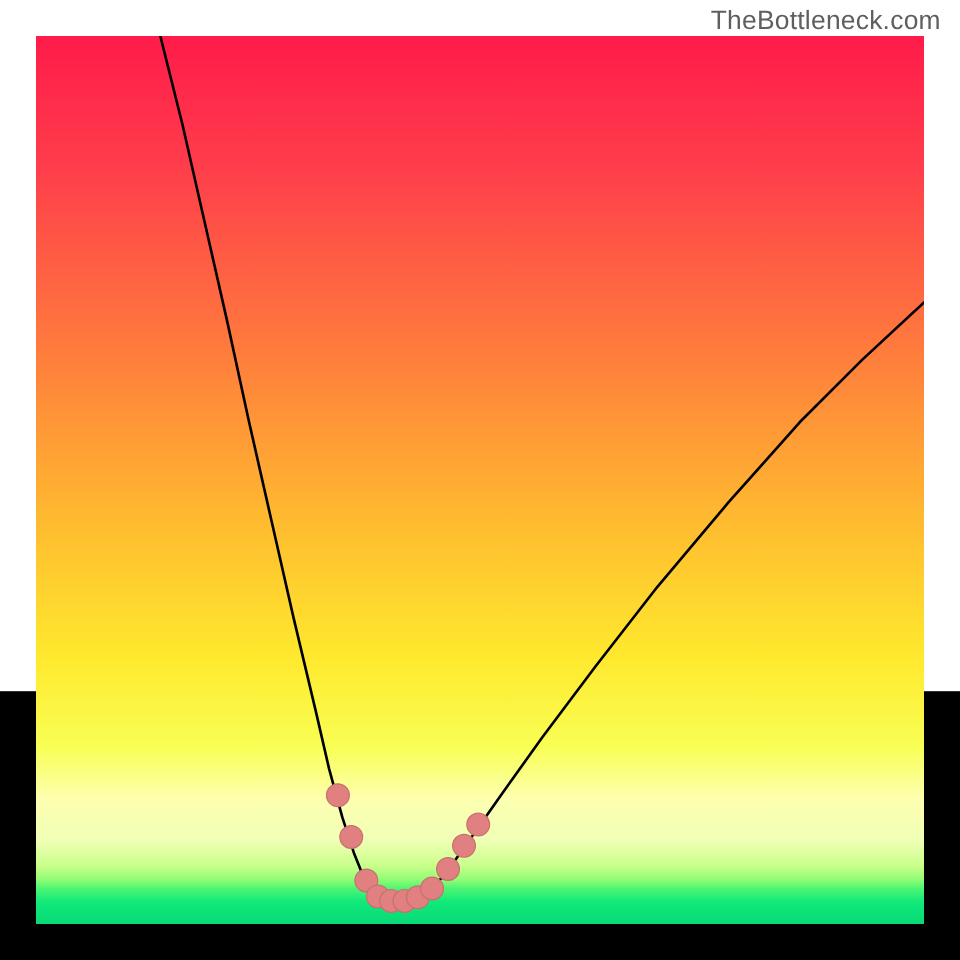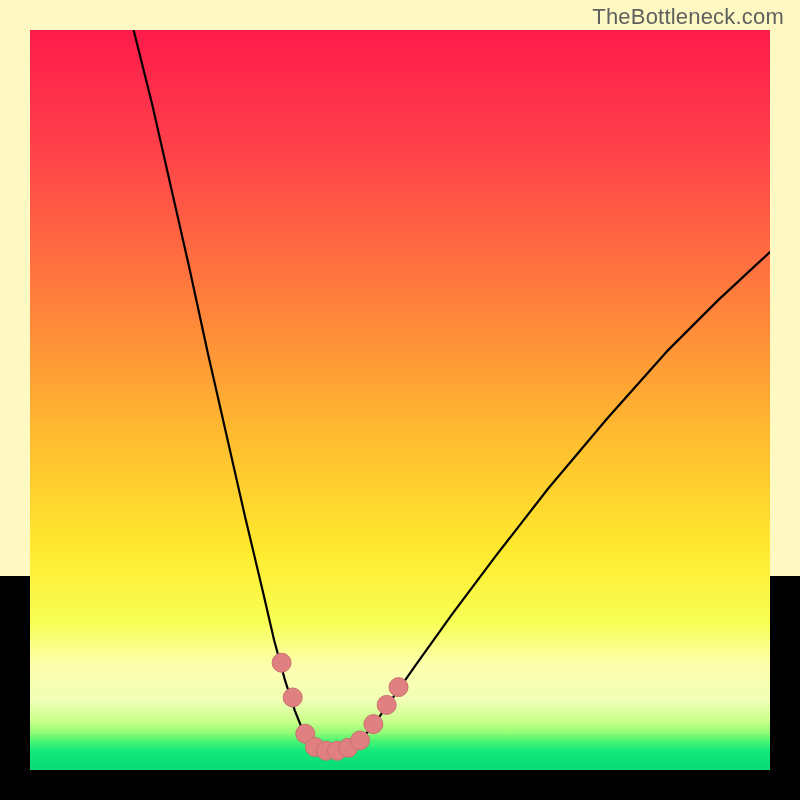--- a/index.html
+++ b/index.html
@@ -7,21 +7,21 @@
     padding: 0;
     width: 800px;
     height: 800px;
     background: #000000;
     overflow: hidden;
   }
   .outer {
     position: relative;
     width: 800px;
     height: 576px;
-    background: #fef9c3;
+    background: #ffffff;
   }
   .watermark {
     position: absolute;
     top: 4px;
     right: 16px;
     color: #5f5f5f;
     font-family: Arial, Helvetica, sans-serif;
     font-size: 22px;
     letter-spacing: 0.2px;
   }

